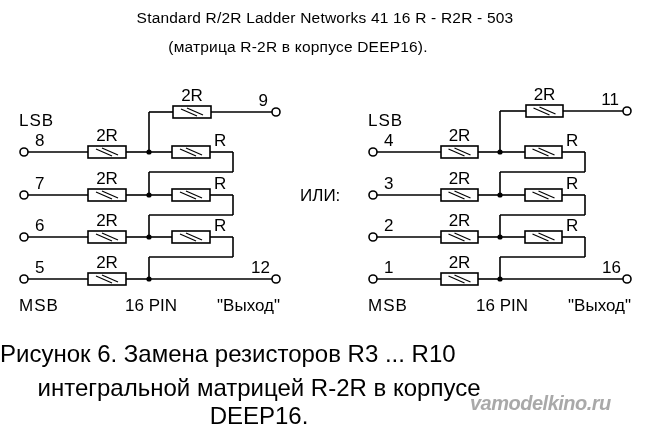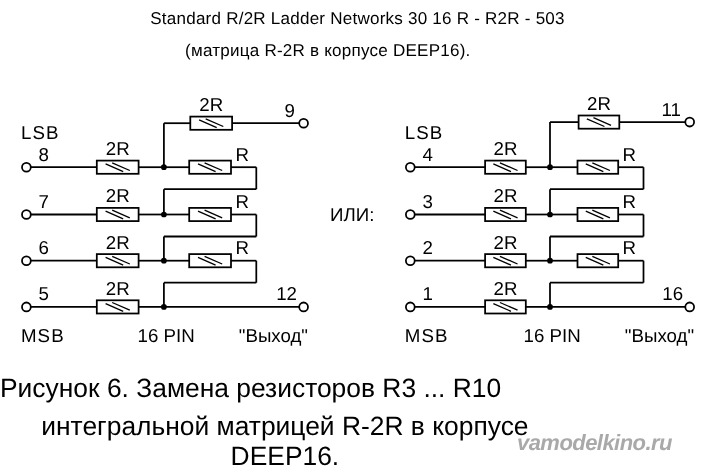--- a/index.html
+++ b/index.html
@@ -12,21 +12,21 @@
   svg.diagram { position: absolute; left: 0; top: 0; }
   svg text { font-family: "Liberation Sans", sans-serif; fill: #000; }
   .lbl { font-size: 17px; }
   .pin { font-size: 17px; }
   .side { font-size: 17px; letter-spacing: 1px; }
   .ili { font-size: 17px; }
 </style>
 </head>
 <body>
 
-<div class="title1">Standard R/2R Ladder Networks  30 16 R - R2R - 503</div>
+<div class="title1">Standard R/2R Ladder Networks  41 16 R - R2R - 503</div>
 <div class="title2">(матрица R-2R в корпусе  DEEP16).</div>
 
 <svg class="diagram" width="650" height="330" viewBox="0 0 650 330" xmlns="http://www.w3.org/2000/svg">
   <g id="circuit-left">
       <line x1="149" y1="112" x2="149" y2="152" stroke="#000" stroke-width="1.6"></line>
       <line x1="149" y1="112" x2="173" y2="112" stroke="#000" stroke-width="1.6"></line>
       <g>
         <rect x="173" y="106" width="38" height="12" fill="#fff" stroke="#000" stroke-width="1.6"></rect>
         <line x1="181" y1="109" x2="197" y2="116" stroke="#000" stroke-width="1.2"></line>
         <line x1="187" y1="108" x2="203" y2="115" stroke="#000" stroke-width="1.2"></line>

